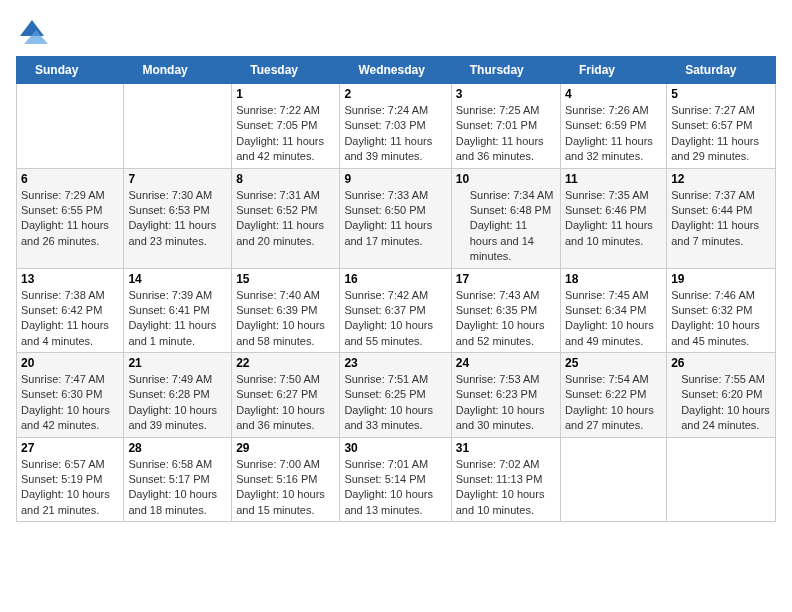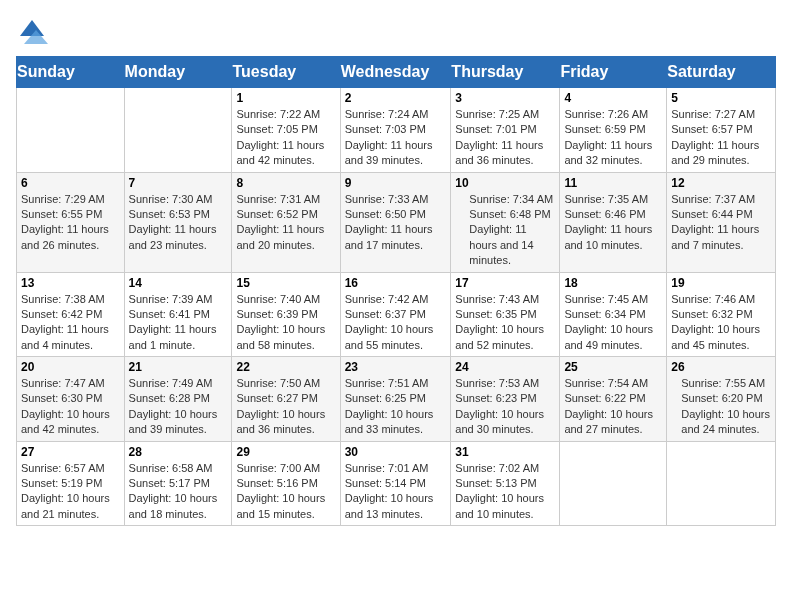--- a/index.html
+++ b/index.html
@@ -53,23 +53,23 @@
       color: #555;
     }
     .calendar {
       width: 100%;
       border-collapse: collapse;
       font-size: 11px;
     }
     .calendar th {
       background: #2a6db5;
       color: #fff;
-      padding: 6px 0;
+      padding: 6px 18px;
       text-align: left;
-      font-size: 16px;
+      font-size: 12px;
       border: 1px solid #2a6db5;
     }
     .calendar td {
       border: 1px solid #ccc;
       vertical-align: top;
       padding: 3px 4px;
       width: 113px;
       min-height: 80px;
       background: #fff;
     }
@@ -311,20 +311,20 @@
         </td>
         <td>
           <span class="day-number">30</span>
           <div class="day-info" style="white-space: pre-line;">Sunrise: 7:01 AM
 Sunset: 5:14 PM
 Daylight: 10 hours and 13 minutes.</div>
         </td>
         <td>
           <span class="day-number">31</span>
           <div class="day-info" style="white-space: pre-line;">Sunrise: 7:02 AM
-Sunset: 5:13 PM
+Sunset: 11:13 PM
 Daylight: 10 hours and 10 minutes.</div>
         </td>
         <td class="empty-cell"></td>
         <td class="empty-cell"></td>
       </tr>
     </tbody>
 </table>
 
 </body></html>

